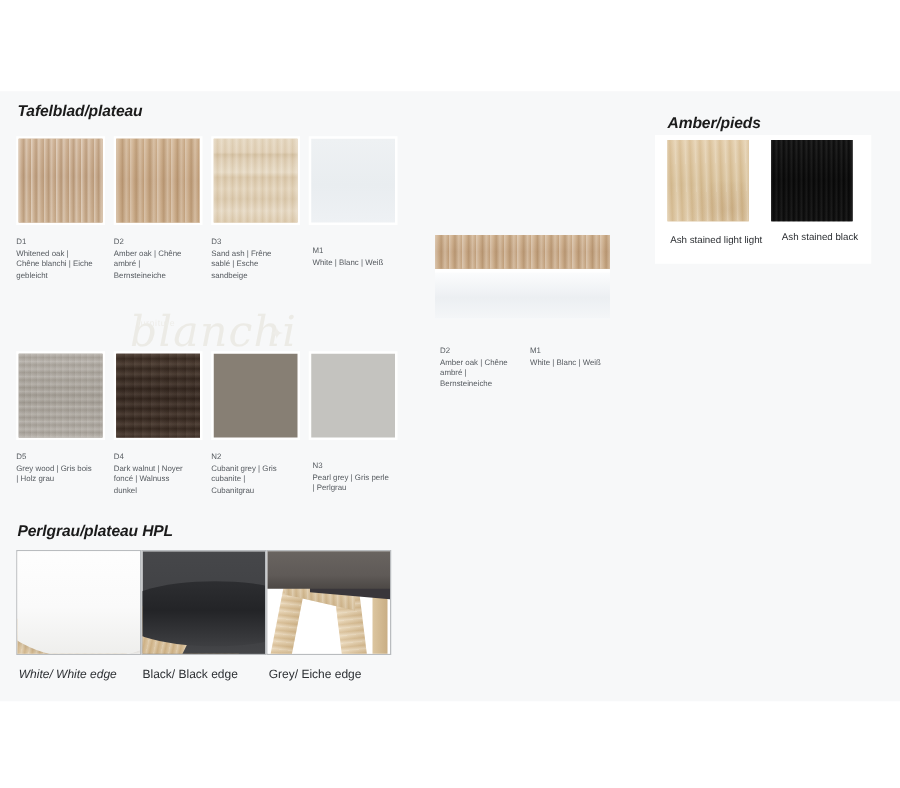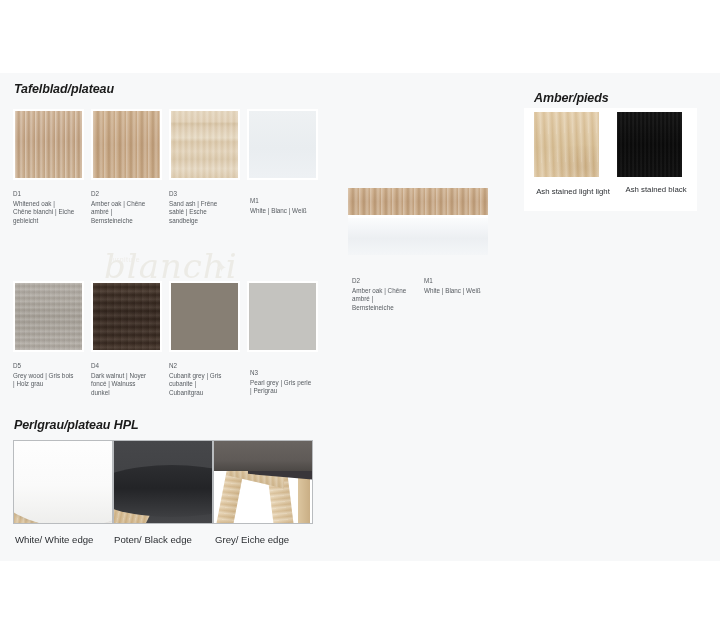--- a/index.html
+++ b/index.html
@@ -248,21 +248,21 @@
   .hpl-label {
     position: absolute;
     font-size: 9.6px;
     line-height: 12px;
     color: #2c2f33;
     white-space: nowrap;
   }
   #hpl-tile-1 { left: 13px;  top: 440px; }
   #hpl-tile-2 { left: 113px; top: 440px; }
   #hpl-tile-3 { left: 213px; top: 440px; }
-  #hpl-label-1 { left: 15px;  top: 534px; }
+  #hpl-label-1 { left: 15px;  top: 534px; font-style: italic; }
   #hpl-label-2 { left: 114px; top: 534px; }
   #hpl-label-3 { left: 215px; top: 534px; }
 
   
   .scene { position: absolute; inset: 0; }
   .scene .bg { position: absolute; inset: 0; }
 
   
   .hpl1-top {
     position: absolute;
@@ -519,14 +519,14 @@
     <div class="hpl3-far-leg"></div>
     <div class="hpl3-leg-l"></div>
     <div class="hpl3-leg-r"></div>
     <div class="hpl3-brace"></div>
     <div class="hpl3-edge"></div>
     <div class="hpl3-top"></div>
   </div>
 </div>
 
 <div class="hpl-label" id="hpl-label-1">White/ White edge</div>
-<div class="hpl-label" id="hpl-label-2">Poten/ Black edge</div>
+<div class="hpl-label" id="hpl-label-2">Black/ Black edge</div>
 <div class="hpl-label" id="hpl-label-3">Grey/ Eiche edge</div>
 
 </body></html>

